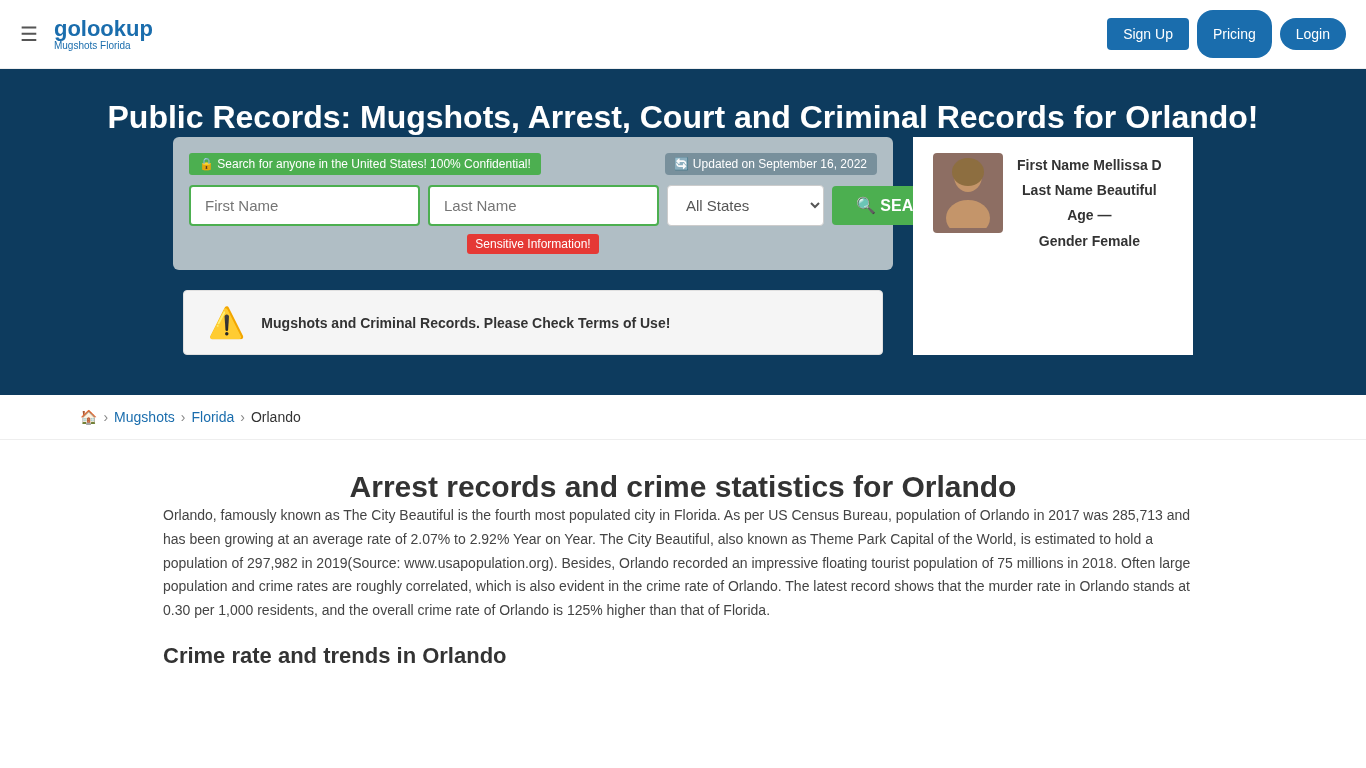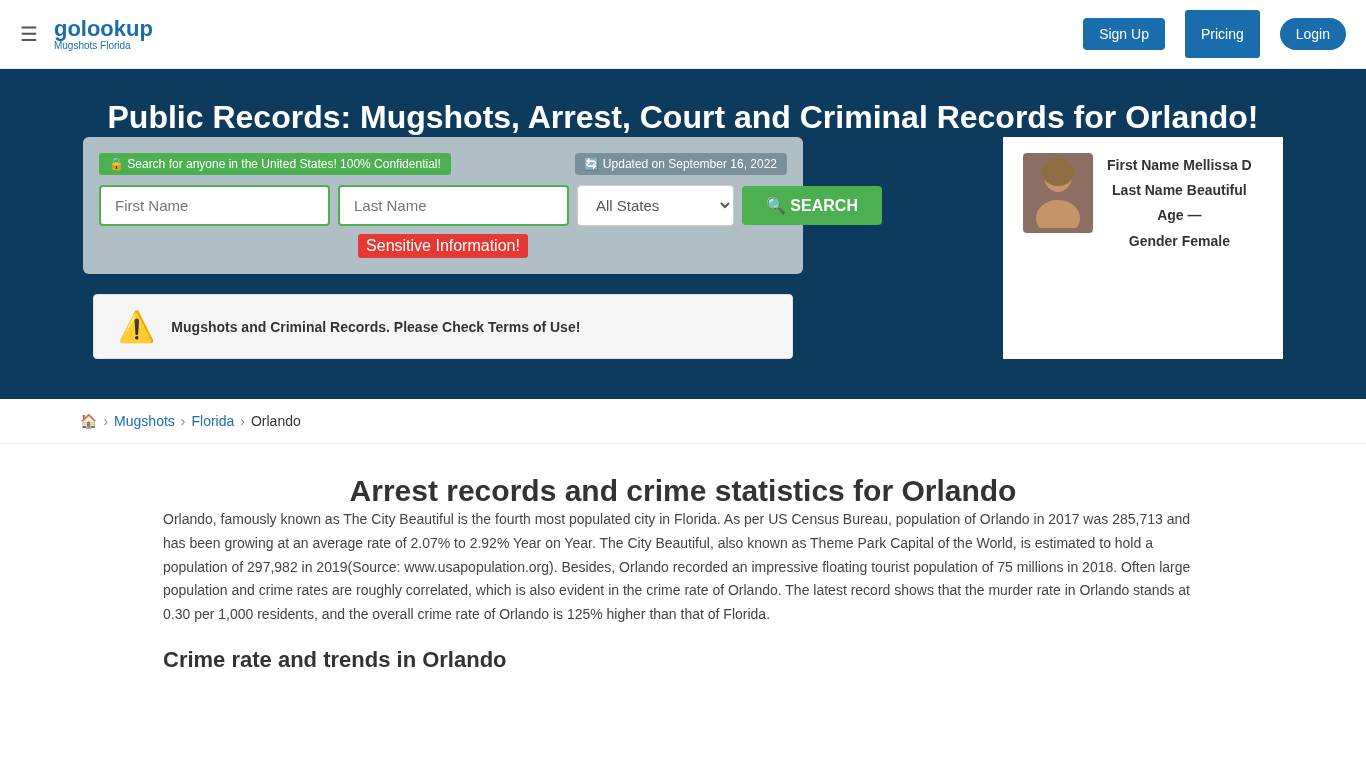--- a/index.html
+++ b/index.html
@@ -31,38 +31,38 @@
       line-height: 1;
     }
     .logo-subtitle {
       font-size: 10px;
       color: #1a6dad;
       text-align: left;
     }
     .logo-wrapper { text-align: center; }
     .header-right {
       display: flex;
-      gap: 20px;
+      gap: 8px;
       align-items: center;
     }
     .btn-signup {
       background: #1a6dad;
       color: #fff;
       border: none;
       padding: 8px 16px;
       border-radius: 4px;
       cursor: pointer;
       font-size: 14px;
     }
     .btn-pricing {
       background: #1a6dad;
       color: #fff;
       border: none;
       padding: 16px 16px;
-      border-radius: 3px;
+      border-radius: 16px;
       cursor: pointer;
       font-size: 14px;
     }
     .btn-login {
       background: #1a6dad;
       color: #fff;
       border: none;
       padding: 8px 16px;
       border-radius: 16px;
       cursor: pointer;
@@ -145,31 +145,31 @@
       padding: 10px 24px;
       border-radius: 4px;
       cursor: pointer;
       font-size: 16px;
       font-weight: bold;
       white-space: nowrap;
     }
     .sensitive-badge {
       background: #e53935;
       color: #fff;
-      font-size: 16px;
+      font-size: 12px;
       padding: 3px 8px;
       border-radius: 3px;
       display: inline-block;
       margin-top: 8px;
     }
 
     
     .hero-content {
       display: flex;
-      justify-content: space-between;
+      justify-content: center;
       gap: 20px;
       max-width: 1200px;
       margin: 0 auto;
     }
     .search-section {
       flex: 1;
       max-width: 720px;
     }
     .profile-card {
       background: #fff;

